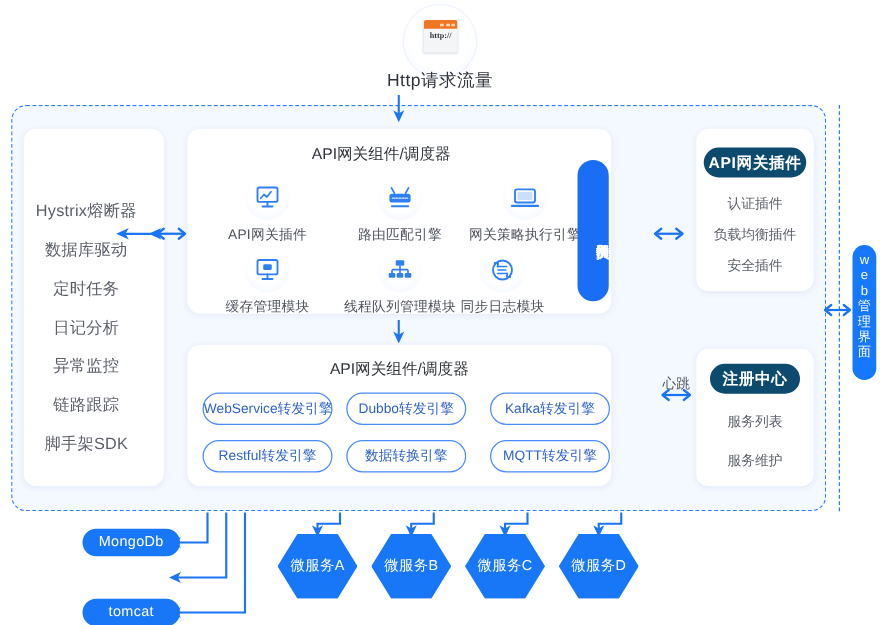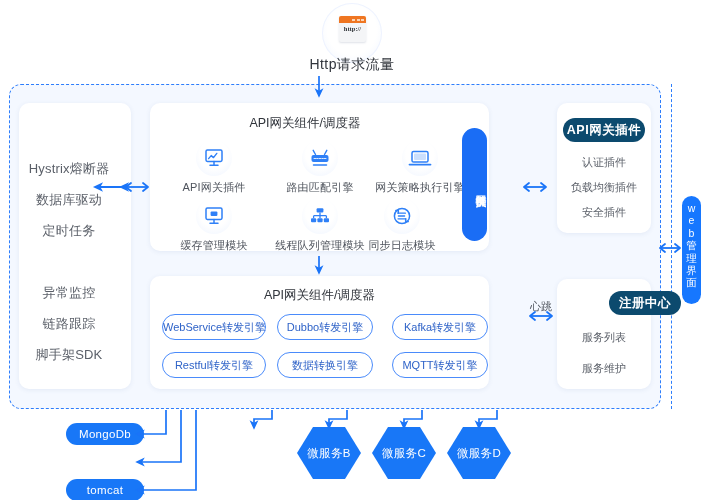--- a/index.html
+++ b/index.html
@@ -98,21 +98,21 @@
   .engine{
     position:absolute;height:26px;border:1.2px solid #4a8bfb;border-radius:13px;
     color:#2f63c8;font-size:11px;text-align:center;line-height:24px;
     background:#fff;box-sizing:border-box;white-space:nowrap;
   }
 
   
   #right-top{left:557px;top:103px;width:94px;height:130px;}
   #right-bot{left:557px;top:279px;width:94px;height:110px;}
   #rt-head{top:118px;width:82px;}
-  #rb-head{top:291px;width:72px;margin-left:41px;}
+  #rb-head{top:291px;width:72px;}
   .rcol-item{position:absolute;width:94px;text-align:center;font-size:11px;color:#5a5f68;}
 
   
   #web-dash{
     position:absolute;left:671px;top:84px;width:0;height:325px;
     border-left:1.6px dashed #2d7dfb;
   }
   #web-pill{
     position:absolute;left:682px;top:196px;width:19px;height:108px;
     background:#1677ff;border-radius:10px;color:#fff;
@@ -169,20 +169,21 @@
       </div>
     </div>
     <div id="http-label">Http请求流量</div>
   </div>
 
   <div class="card" id="left-card"></div>
   <div class="pill-head" id="left-head">集成组件</div>
   <div class="lcol-item" style="top:160px">Hystrix熔断器</div>
   <div class="lcol-item" style="top:191px">数据库驱动</div>
   <div class="lcol-item" style="top:222px">定时任务</div>
+  <div class="lcol-item" style="top:253px">日记分析</div>
   <div class="lcol-item" style="top:284px">异常监控</div>
   <div class="lcol-item" style="top:315px">链路跟踪</div>
   <div class="lcol-item" style="top:346px">脚手架SDK</div>
 
   <div class="card" id="center-top"></div>
   <div id="center-top-title">API网关组件/调度器</div>
 
   <div class="mod" style="left:159px;top:140px">
     <div class="ic">
       <svg width="36" height="36" viewBox="0 0 36 36">
@@ -285,20 +286,21 @@
       <b>理</b>
       <b>界</b>
       <b>面</b>
     </div>
 
   <div id="hb">心跳</div>
 
   <div class="store" id="st0">MongoDb</div>
   <div class="store" id="st2">tomcat</div>
 
+  <div class="hex" id="hx0">微服务A</div>
   <div class="hex" id="hx1">微服务B</div>
   <div class="hex" id="hx2">微服务C</div>
   <div class="hex" id="hx3">微服务D</div>
 
   <svg class="ov">
     <defs>
       <marker id="ar" markerWidth="7" markerHeight="7" refX="3.2" refY="3" orient="auto">
         <path d="M0.4,0.4 L6,3 L0.4,5.6 L1.9,3 Z" fill="#1a74f8"></path>
       </marker>
       <marker id="arl" markerWidth="7" markerHeight="7" refX="3.2" refY="3" orient="auto">

